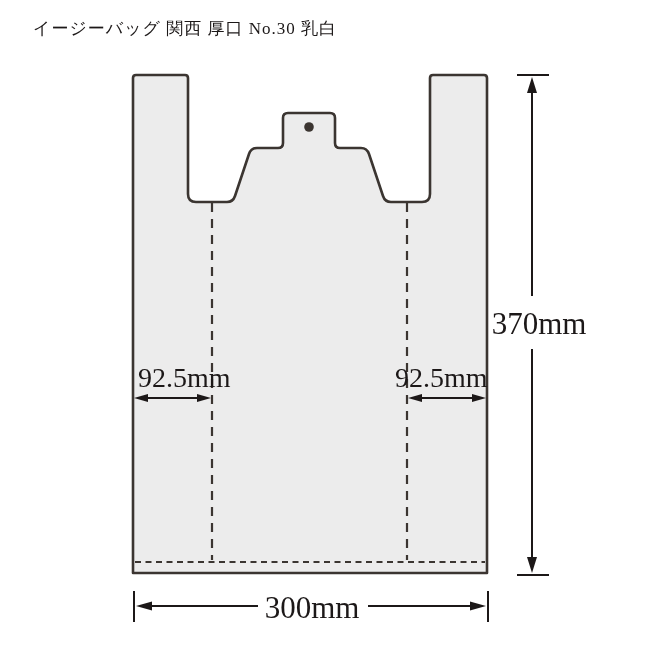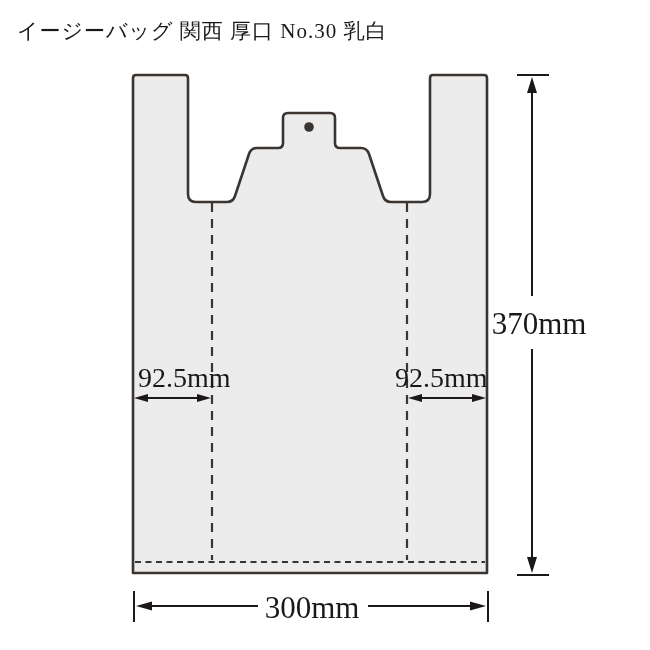--- a/index.html
+++ b/index.html
@@ -10,22 +10,22 @@
   html, body { margin: 0; padding: 0; }
   body {
     width: 650px; height: 650px;
     position: relative;
     background: #ffffff;
     overflow: hidden;
     font-family: "Liberation Serif", "DejaVu Serif", serif;
   }
   .title {
     position: absolute;
-    left: 17px; top: 17px;
-    font-size: 21px;
+    left: 33px; top: 17px;
+    font-size: 17px;
     letter-spacing: 1px;
     color: var(--ink);
     white-space: nowrap;
   }
   svg.diagram { position: absolute; left: 0; top: 0; }
   .bag {
     fill: var(--bagFill);
     stroke: var(--outline);
     stroke-width: 2.6;
     stroke-linejoin: round;

